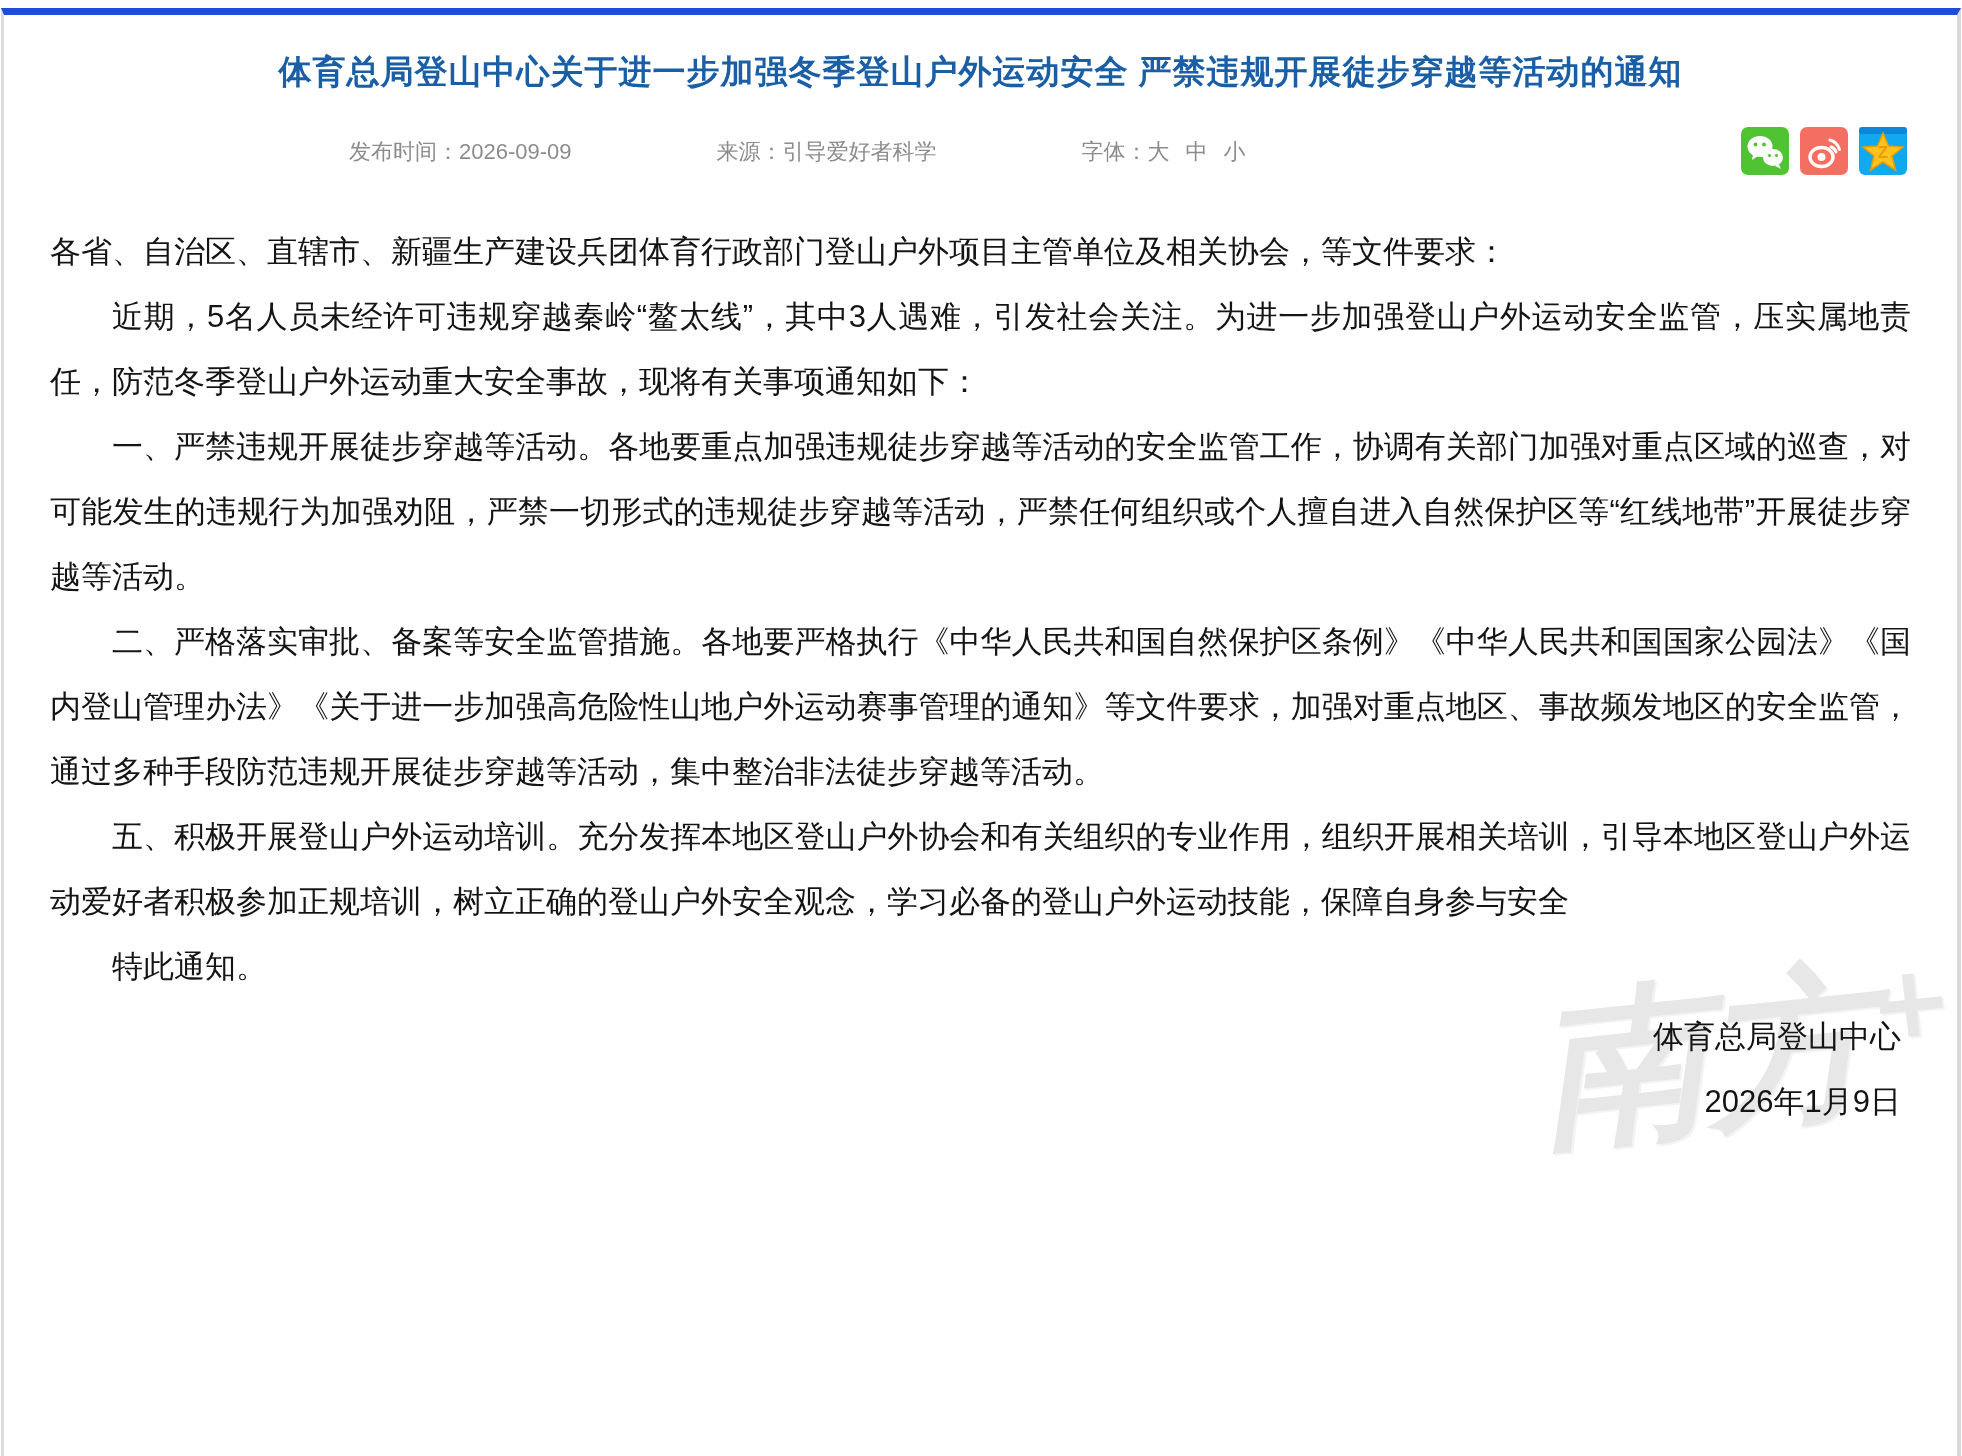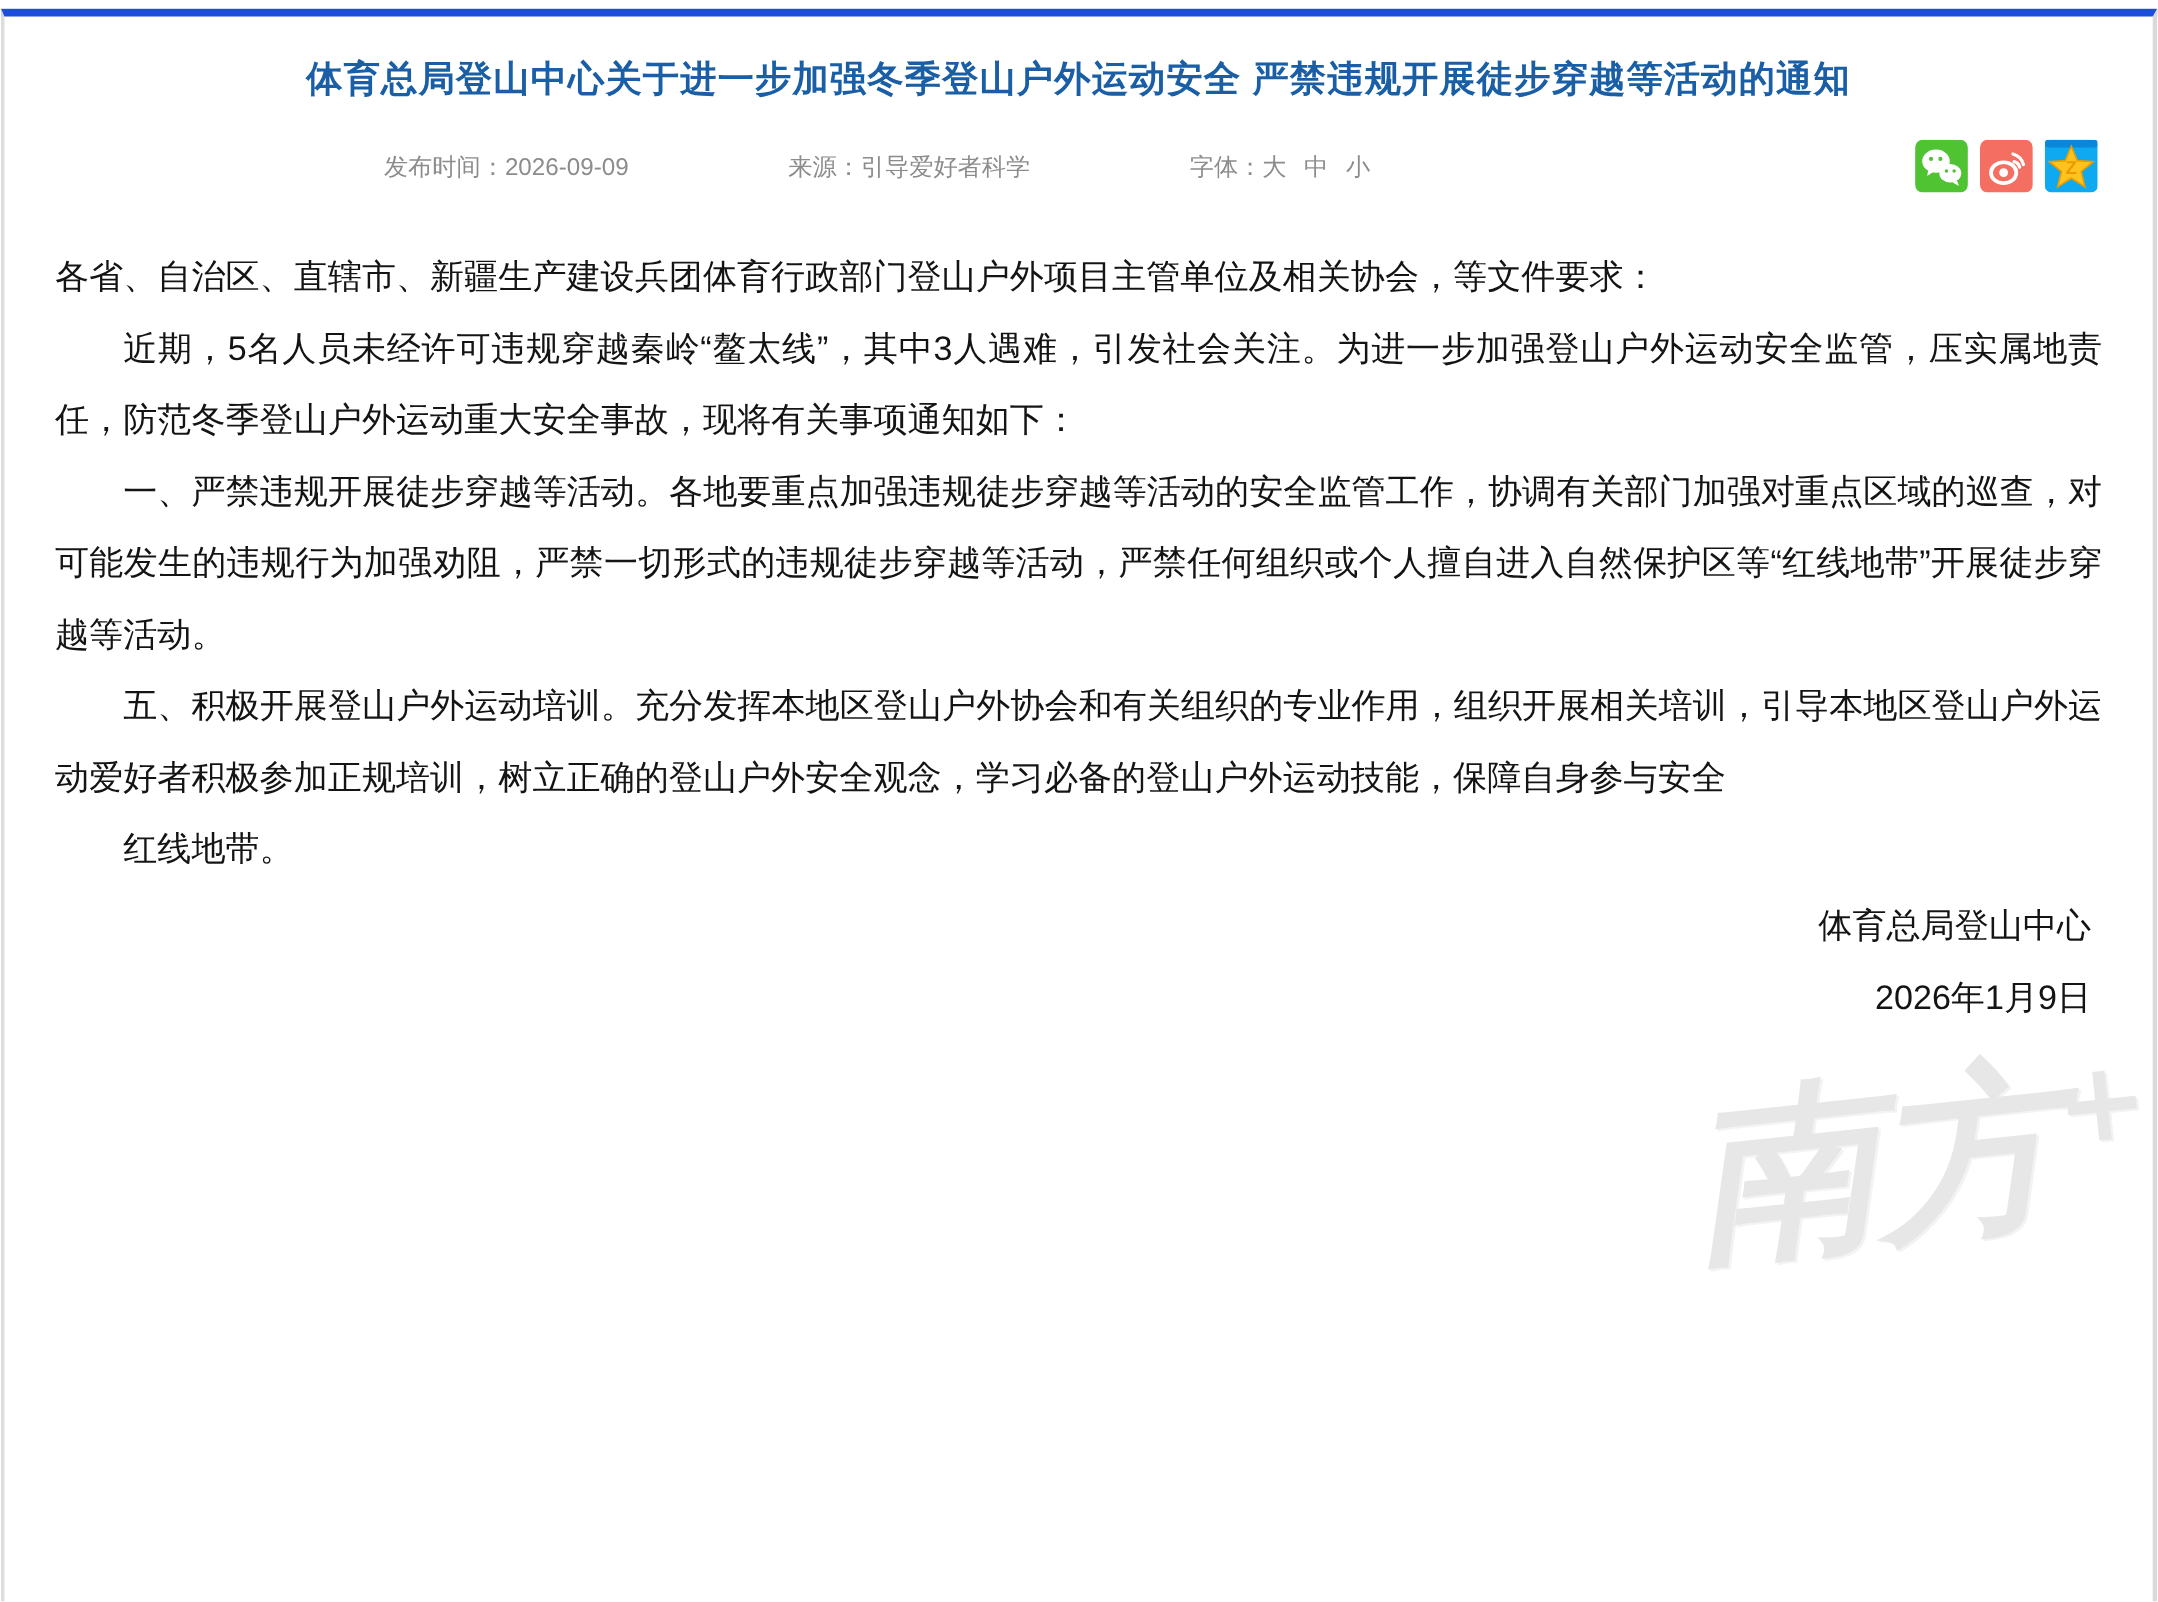--- a/index.html
+++ b/index.html
@@ -154,22 +154,23 @@
           <text x="24" y="31" text-anchor="middle" font-size="17" font-weight="bold" fill="#ed9a00" font-family="Liberation Sans, sans-serif">Z</text>
         </svg>
       </a>
     </div>
   </div>
 
   <div class="notice-body">
     <p class="salutation">各省、自治区、直辖市、新疆生产建设兵团体育行政部门登山户外项目主管单位及相关协会，等文件要求：</p>
     <p>近期，5名人员未经许可违规穿越秦岭“鳌太线”，其中3人遇难，引发社会关注。为进一步加强登山户外运动安全监管，压实属地责任，防范冬季登山户外运动重大安全事故，现将有关事项通知如下：</p>
     <p>一、严禁违规开展徒步穿越等活动。各地要重点加强违规徒步穿越等活动的安全监管工作，协调有关部门加强对重点区域的巡查，对可能发生的违规行为加强劝阻，严禁一切形式的违规徒步穿越等活动，严禁任何组织或个人擅自进入自然保护区等“红线地带”开展徒步穿越等活动。</p>
+    <p>二、严格落实审批、备案等安全监管措施。各地要严格执行《中华人民共和国自然保护区条例》《中华人民共和国国家公园法》《国内登山管理办法》《关于进一步加强高危险性山地户外运动赛事管理的通知》等文件要求，加强对重点地区、事故频发地区的安全监管，通过多种手段防范违规开展徒步穿越等活动，集中整治非法徒步穿越等活动。</p>
     <p>五、积极开展登山户外运动培训。充分发挥本地区登山户外协会和有关组织的专业作用，组织开展相关培训，引导本地区登山户外运动爱好者积极参加正规培训，树立正确的登山户外安全观念，学习必备的登山户外运动技能，保障自身参与安全</p>
-    <p>红线地带。</p>
+    <p>特此通知。</p>
     <p class="signature">体育总局登山中心</p>
     <p class="doc-date">2026年1月9日</p>
   </div>
 
   <div class="watermark">
     <span>南方</span><span class="wm-plus">+</span>
   </div>
 
 </div>
 

